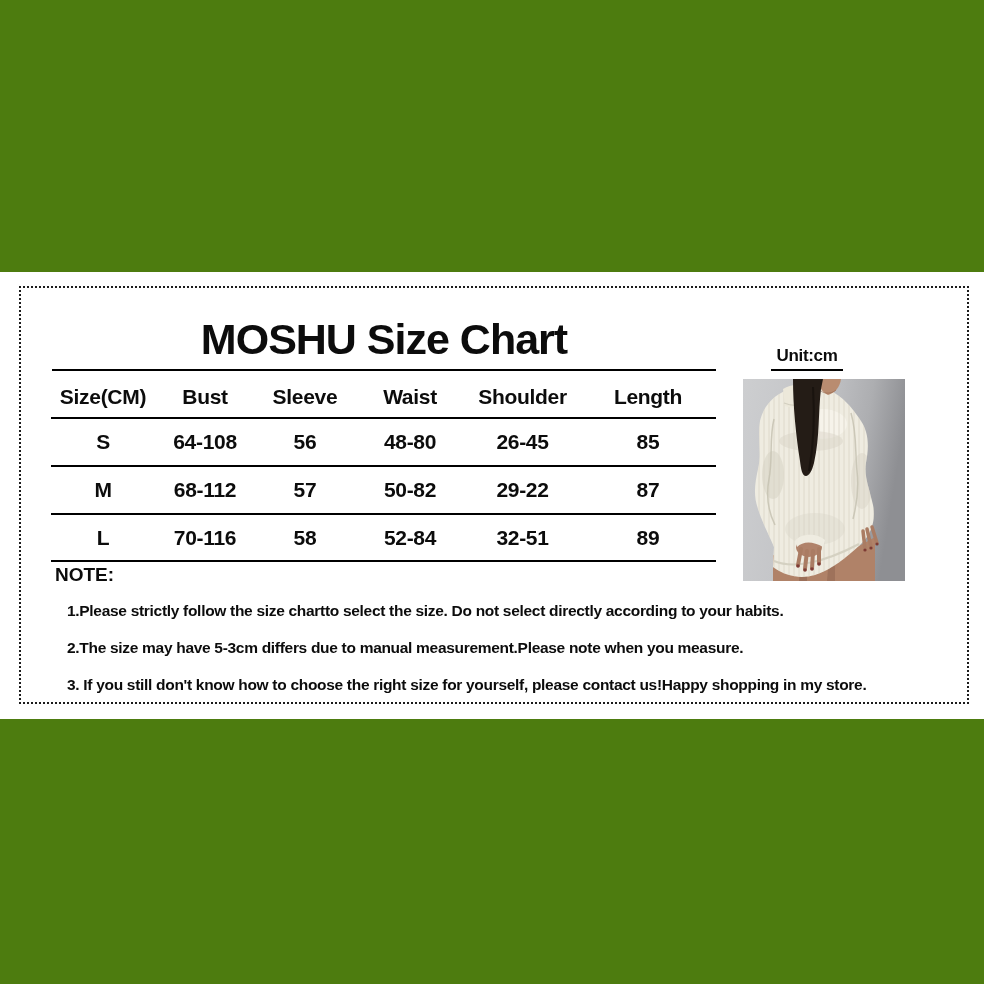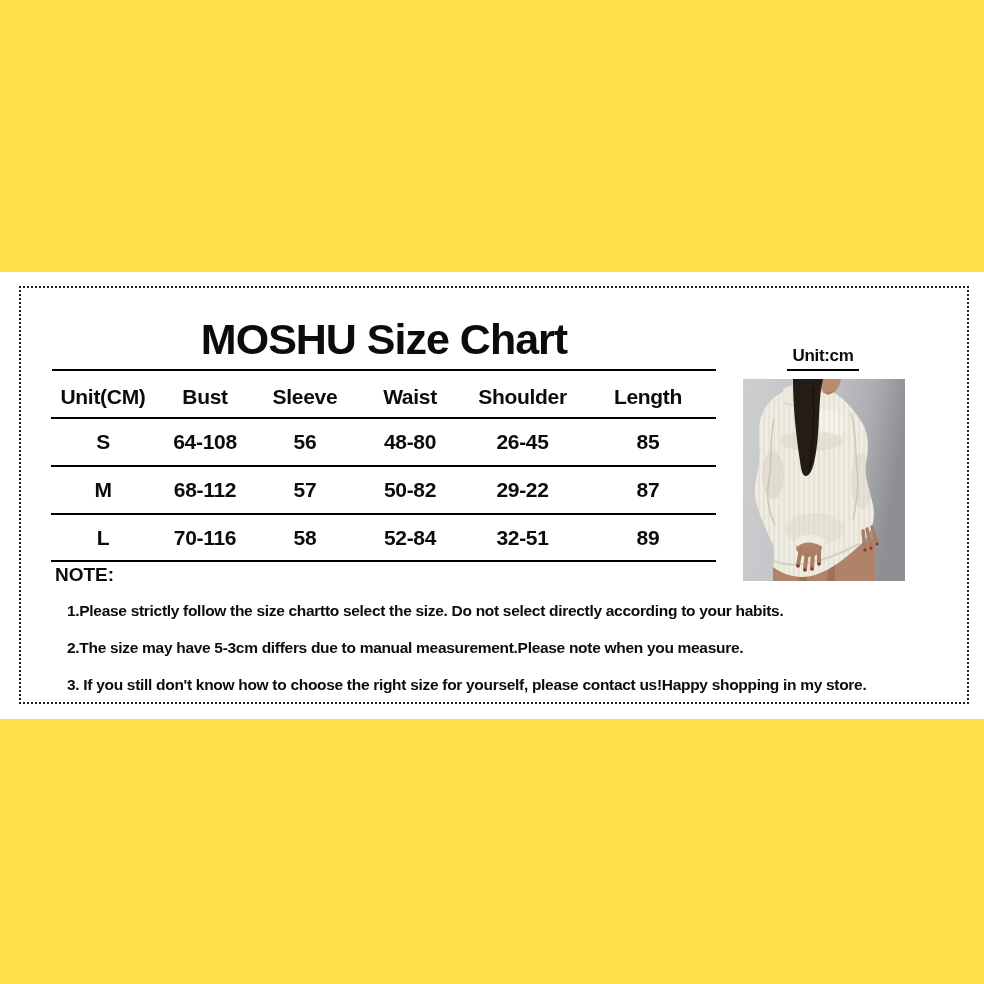--- a/index.html
+++ b/index.html
@@ -1,25 +1,25 @@
 <!DOCTYPE html>
 <html><head>
 <meta charset="utf-8">
 <style>
   html,body{margin:0;padding:0;}
   body{background:#f4efe9;font-family:"Liberation Sans",sans-serif;color:#0c0c0c;}
-  .canvas{position:relative;width:984px;height:984px;background:#fde047;overflow:hidden;}
+  .canvas{position:relative;width:984px;height:984px;background:#4d7c0f;overflow:hidden;}
   .white-band{position:absolute;left:0;top:272px;width:984px;height:447px;background:#ffffff;}
   .dotted-box{position:absolute;left:19px;top:286px;width:946px;height:414px;border:2px dotted #1c1c1c;}
   .title{position:absolute;left:52px;top:313px;width:664px;height:56px;margin:0;
          border-bottom:2px solid #000;font-size:43px;font-weight:bold;text-align:center;
          line-height:52px;letter-spacing:-1px;white-space:nowrap;}
   .unit{position:absolute;left:771px;top:345px;width:72px;height:24px;
         border-bottom:2px solid #000;font-size:17px;font-weight:bold;text-align:center;
-        line-height:22px;letter-spacing:-0.3px;margin-left:16px;}
+        line-height:22px;letter-spacing:-0.3px;}
   .size-table{position:absolute;left:51px;top:377px;width:665px;}
   .trow{display:grid;grid-template-columns:104px 100px 100px 110px 115px 136px;
         border-bottom:2px solid #000;}
   .trow.head{height:40px;}
   .trow.r1,.trow.r2{height:46px;}
   .trow.r3{height:45px;}
   .cell{display:flex;align-items:center;justify-content:center;
         font-weight:bold;font-size:21px;letter-spacing:-0.3px;white-space:nowrap;}
   .notes{position:absolute;left:55px;top:564px;width:862px;}
   .note-head{font-size:19px;font-weight:bold;margin:0 0 7px 0;}
@@ -32,21 +32,21 @@
 
 <div class="canvas">
   <div class="white-band"></div>
   <div class="dotted-box"></div>
 
   <h1 class="title">MOSHU Size Chart</h1>
   <div class="unit">Unit:cm</div>
 
   <div class="size-table">
     <div class="trow head">
-      <div class="cell">Unit(CM)</div>
+      <div class="cell">Size(CM)</div>
       <div class="cell">Bust</div>
       <div class="cell">Sleeve</div>
       <div class="cell">Waist</div>
       <div class="cell">Shoulder</div>
       <div class="cell">Length</div>
     </div>
     <div class="trow r1">
       <div class="cell">S</div>
       <div class="cell">64-108</div>
       <div class="cell">56</div>

